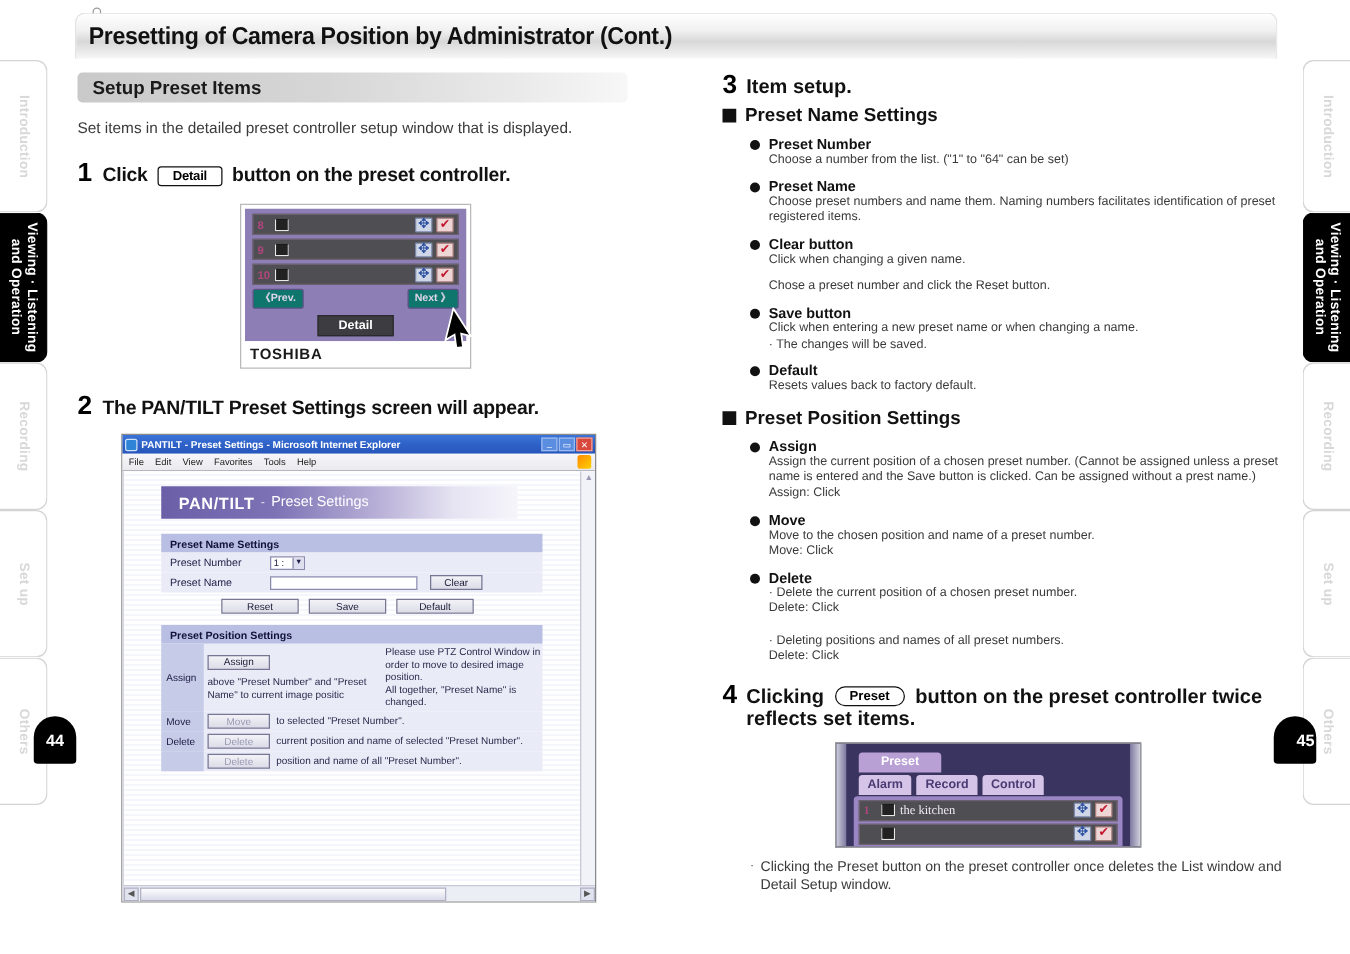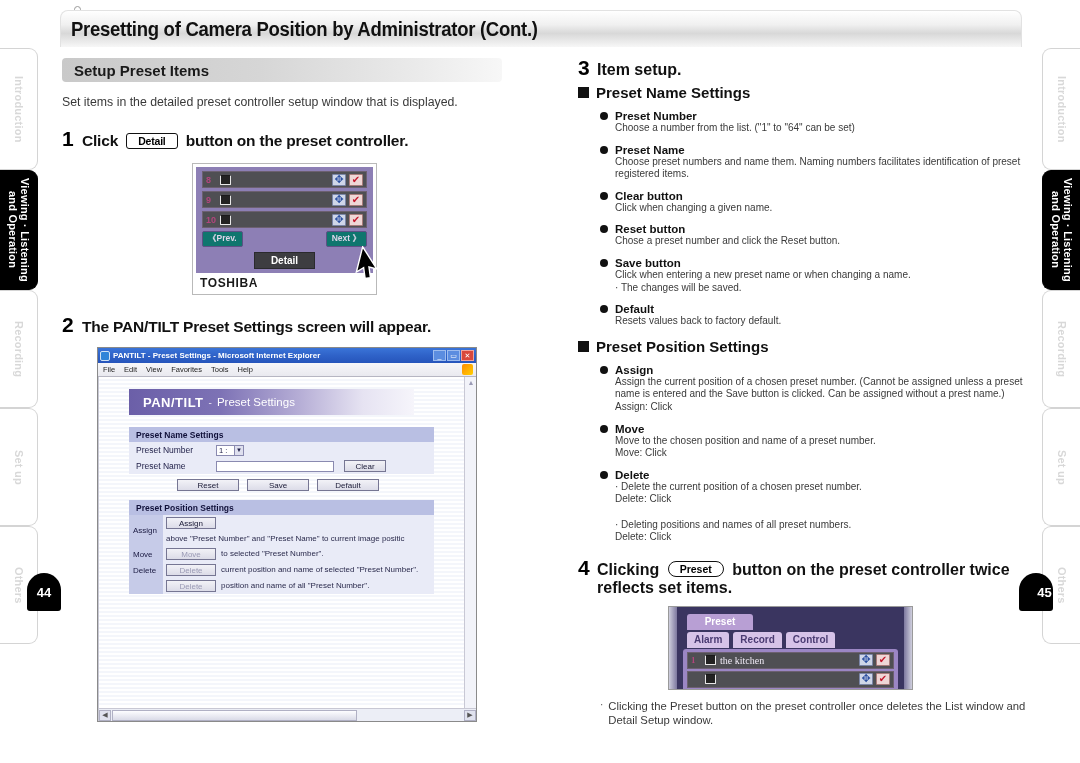--- a/index.html
+++ b/index.html
@@ -437,20 +437,21 @@
           <div class="fsec ppsec">
             <div class="fhead">Preset Position Settings</div>
             <div id="pp-rows">
                 <div class="pprow">
                   <span class="ppleft">Assign</span>
                   <span class="ppmain">
                     <span style="display:flex;align-items:center;gap:5px;flex-wrap:wrap;">
                       <span class="btn3d" style="width:50px;">Assign</span>
                       <span class="pptxt">above "Preset Number" and "Preset Name" to current image positic</span>
                     </span>
+                    <div class="pptxt">Please use PTZ Control Window in order to move to desired image position.<br>All together, "Preset Name" is changed.</div>
                   </span>
                 </div>
                 <div class="pprow">
                   <span class="ppleft">Move</span>
                   <span class="ppmain">
                     <span style="display:flex;align-items:center;gap:5px;flex-wrap:wrap;">
                       <span class="btn3d dim" style="width:50px;">Move</span>
                       <span class="pptxt">to selected "Preset Number".</span>
                     </span>
                   </span>
@@ -516,24 +517,20 @@
           <div class="bul-body">Choose preset numbers and name them.  Naming numbers facilitates identification of preset registered items.</div>
         </div>
         <div class="bullet-item">
           <div class="bul-head">
             <span class="dot"></span>
             <span class="bul-title">Clear button</span>
           </div>
           <div class="bul-body">Click when changing a given name.</div>
         </div>
         <div class="bullet-item">
-          <div class="bul-head">
-            <span class="dot"></span>
-            <span class="bul-title">Reset button</span>
-          </div>
           <div class="bul-body">Chose a preset number and click the Reset button.</div>
         </div>
         <div class="bullet-item">
           <div class="bul-head">
             <span class="dot"></span>
             <span class="bul-title">Save button</span>
           </div>
           <div class="bul-body">Click when entering a new preset name or when changing a name.<br>· The changes will be saved.</div>
         </div>
         <div class="bullet-item">

